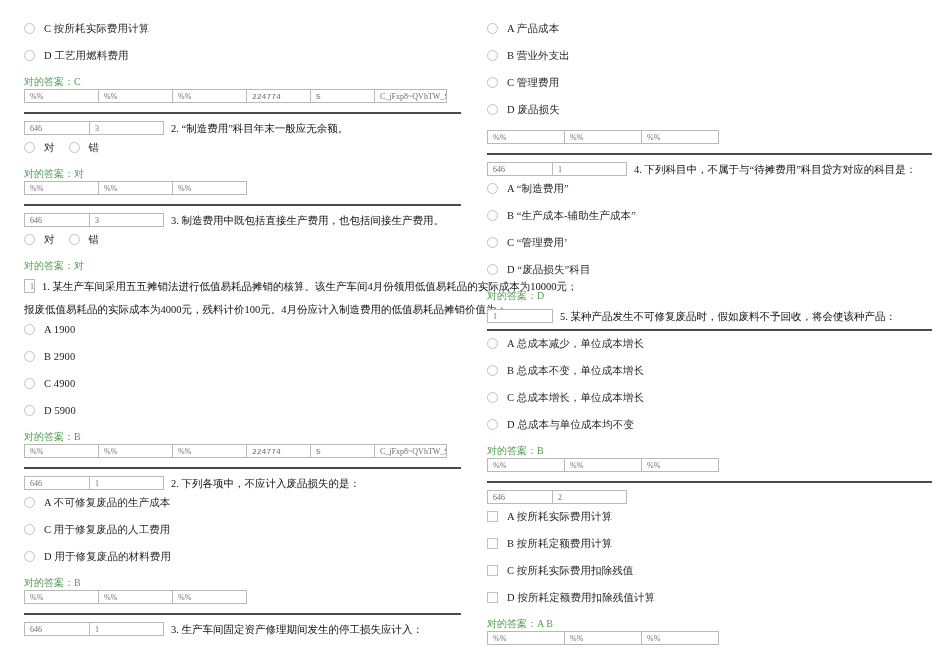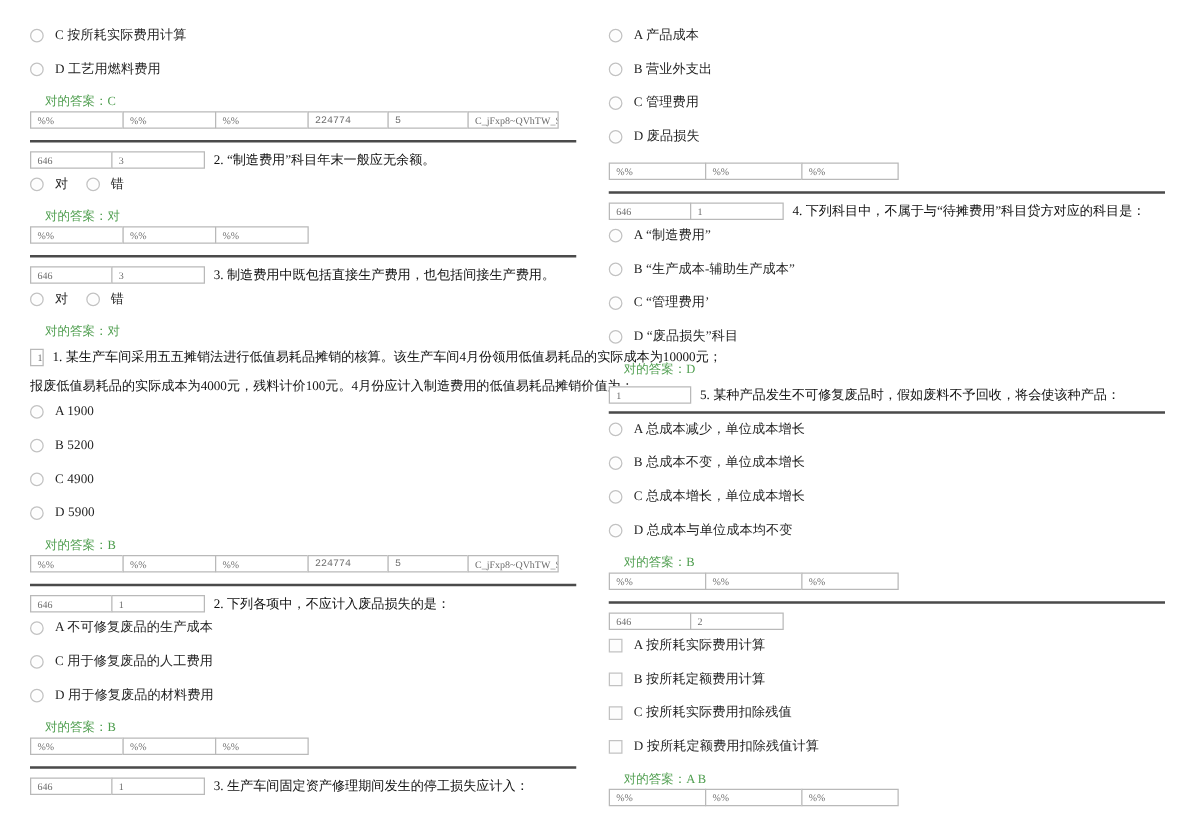--- a/index.html
+++ b/index.html
@@ -62,21 +62,21 @@
     line-height: 13px;
     color: #1f1f1f;
     letter-spacing: 0.1px;
     white-space: nowrap;
   }
 
   
   .answer {
     color: #4f9e4f;
     font-size: 10px;
-    margin: 2px 0 1px 12px;
+    margin: 2px 0 1px 0;
     line-height: 12px;
   }
 
   
   .cells {
     display: flex;
     margin: 0 0 2px 0;
   }
   .cell {
     border: 1px solid #b9b9b9;
@@ -209,21 +209,21 @@
       <div class="qtext">1. 某生产车间采用五五摊销法进行低值易耗品摊销的核算。该生产车间4月份领用低值易耗品的实际成本为10000元；</div>
     </div>
     <div class="qcont">报废低值易耗品的实际成本为4000元，残料计价100元。4月份应计入制造费用的低值易耗品摊销价值为：</div>
 
     <div class="opt">
       <span class="radio"></span>
       <span class="opt-label">A 1900</span>
     </div>
     <div class="opt">
       <span class="radio"></span>
-      <span class="opt-label">B 5200</span>
+      <span class="opt-label">B 2900</span>
     </div>
     <div class="opt">
       <span class="radio"></span>
       <span class="opt-label">C 4900</span>
     </div>
     <div class="opt">
       <span class="radio"></span>
       <span class="opt-label">D 5900</span>
     </div>
     <div class="answer">对的答案：B</div>

